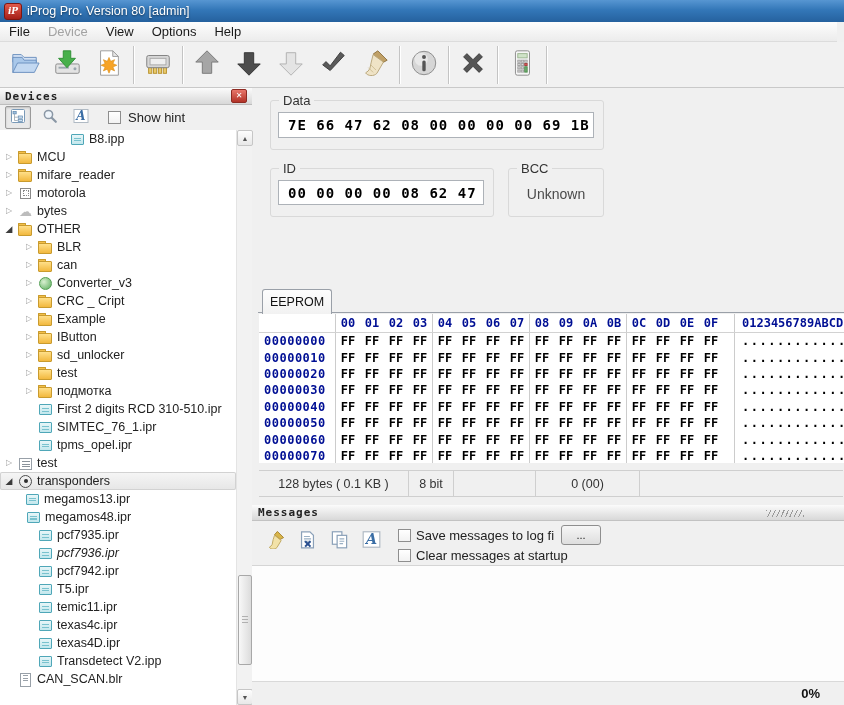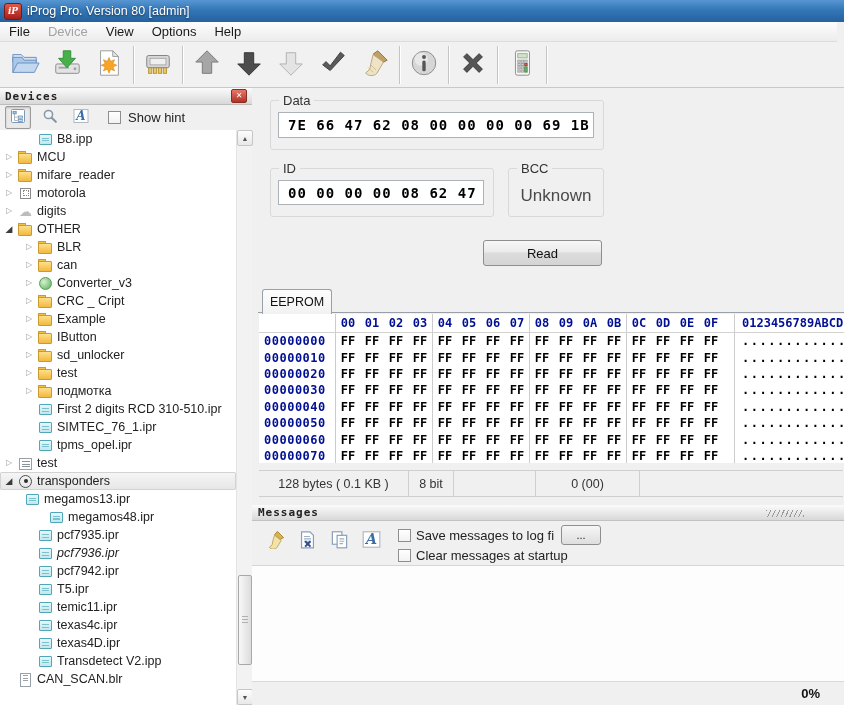--- a/index.html
+++ b/index.html
@@ -98,21 +98,21 @@
   .groupbox{position:absolute;border:1px solid #d9d9d9;border-radius:3px;background:#f0f0f0;}
   .gb-label{position:absolute;top:-8px;left:8px;background:#f0f0f0;padding:0 4px;color:#333;font-size:13px;}
   .hexfield{position:absolute;background:#fff;border:1px solid #adb2b8;
     font:bold 14px "DejaVu Sans Mono",monospace;letter-spacing:1px;color:#000;
     display:flex;align-items:center;padding-left:9px;box-sizing:border-box;white-space:nowrap;overflow:hidden;}
   #data-group{left:270px;top:100px;width:332px;height:48px;}
   #data-field{left:7px;top:11px;width:316px;height:26px;}
   #id-group{left:270px;top:168px;width:222px;height:47px;}
   #id-field{left:7px;top:11px;width:206px;height:25px;}
   #bcc-group{left:508px;top:168px;width:94px;height:47px;}
-  #bcc-value{position:absolute;left:0;right:0;top:17px;text-align:center;color:#4a4a4a;font-size:17px;}
+  #bcc-value{position:absolute;left:0;right:0;top:17px;text-align:center;color:#4a4a4a;font-size:14px;}
   #read-btn{position:absolute;left:483px;top:240px;width:117px;height:24px;border-radius:3px;
     border:1px solid #8e8e8e;background:linear-gradient(180deg,#f7f7f7 0%,#ebebeb 45%,#dcdcdc 50%,#d4d4d4 100%);
     display:flex;align-items:center;justify-content:center;font-size:13px;color:#111;}
 
   
   #eeprom-tab{position:absolute;left:262px;top:289px;width:68px;height:24px;
     background:linear-gradient(180deg,#fdfdfd,#f2f2f2);border:1px solid #9aa0a8;border-bottom:none;
     border-radius:3px 3px 0 0;display:flex;align-items:center;justify-content:center;
     font-size:12.5px;color:#111;z-index:2;}
   #tab-pane{position:absolute;left:258px;top:312px;width:586px;height:190px;
@@ -302,21 +302,21 @@
         <span><svg viewBox="0 0 16 16">
             <rect x="1" y="1.5" width="14" height="13" fill="#fff" stroke="#b0bac4"></rect>
             <text x="8" y="12" font-size="12" font-style="italic" font-weight="bold" text-anchor="middle" fill="#3b6ea5" font-family="DejaVu Serif,serif">A</text>
           </svg></span>
       </span>
       <span class="chk" style="margin-left: 8px;"></span>
       <span class="chk-label">Show hint</span>
     </div>
 
   <div class="tree" id="tree">
-      <div class="tree-row" style="padding-left: 24px;">
+      <div class="tree-row" style="padding-left: 24px; margin-left: 32px;">
         <span class="exp"></span>
         <span class="ti ti-file"></span>
         <span>B8.ipp</span>
       </div>
       <div class="tree-row" style="padding-left: 4px;">
         <span class="exp">▷</span>
         <span class="ti ti-folder"></span>
         <span>MCU</span>
       </div>
       <div class="tree-row" style="padding-left: 4px;">
@@ -325,21 +325,21 @@
         <span>mifare_reader</span>
       </div>
       <div class="tree-row" style="padding-left: 4px;">
         <span class="exp">▷</span>
         <span class="ti ti-chip"></span>
         <span>motorola</span>
       </div>
       <div class="tree-row" style="padding-left: 4px;">
         <span class="exp">▷</span>
         <span class="ti ti-cloud">☁</span>
-        <span>digits</span>
+        <span>bytes</span>
       </div>
       <div class="tree-row" style="padding-left: 4px;">
         <span class="exp open">◢</span>
         <span class="ti ti-folder"></span>
         <span>OTHER</span>
       </div>
       <div class="tree-row" style="padding-left: 24px;">
         <span class="exp">▷</span>
         <span class="ti ti-folder"></span>
         <span>BLR</span>
@@ -407,21 +407,21 @@
       <div class="tree-row selected" style="padding-left: 4px;">
         <span class="exp open">◢</span>
         <span class="ti ti-antenna"></span>
         <span>transponders</span>
       </div>
       <div class="tree-row" style="padding-left: 11px;">
         <span class="exp"></span>
         <span class="ti ti-file"></span>
         <span>megamos13.ipr</span>
       </div>
-      <div class="tree-row" style="padding-left: 35px;">
+      <div class="tree-row" style="padding-left: 12px;">
         <span class="exp"></span>
         <span class="ti ti-file"></span>
         <span>megamos48.ipr</span>
       </div>
       <div class="tree-row" style="padding-left: 24px;">
         <span class="exp"></span>
         <span class="ti ti-file"></span>
         <span>pcf7935.ipr</span>
       </div>
       <div class="tree-row" style="padding-left: 24px; font-style: italic;">
@@ -485,21 +485,20 @@
   <div class="groupbox" id="id-group">
     <span class="gb-label">ID</span>
     <div class="hexfield" id="id-field">00 00 00 00 08 62 47 66</div>
   </div>
 
   <div class="groupbox" id="bcc-group">
     <span class="gb-label">BCC</span>
     <div id="bcc-value">Unknown</div>
   </div>
 
-  <div id="read-btn">Read</div>
 
   <div id="eeprom-tab">EEPROM</div>
   <div id="tab-pane">
     <div class="hexgrid" id="hexgrid">
         <div class="hrow hdr">
           <span class="hcell-addr"></span>
           <span class="bgrp">
             <span class="bcell">00</span>
             <span class="bcell">01</span>
             <span class="bcell">02</span>

